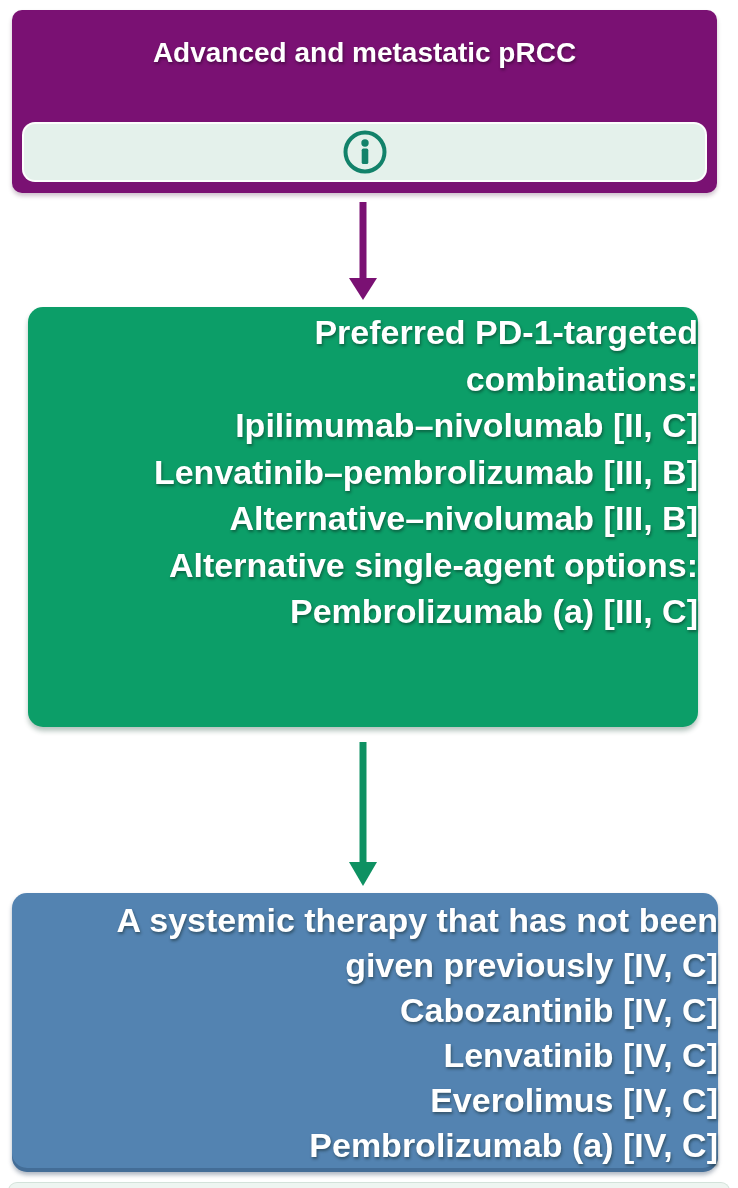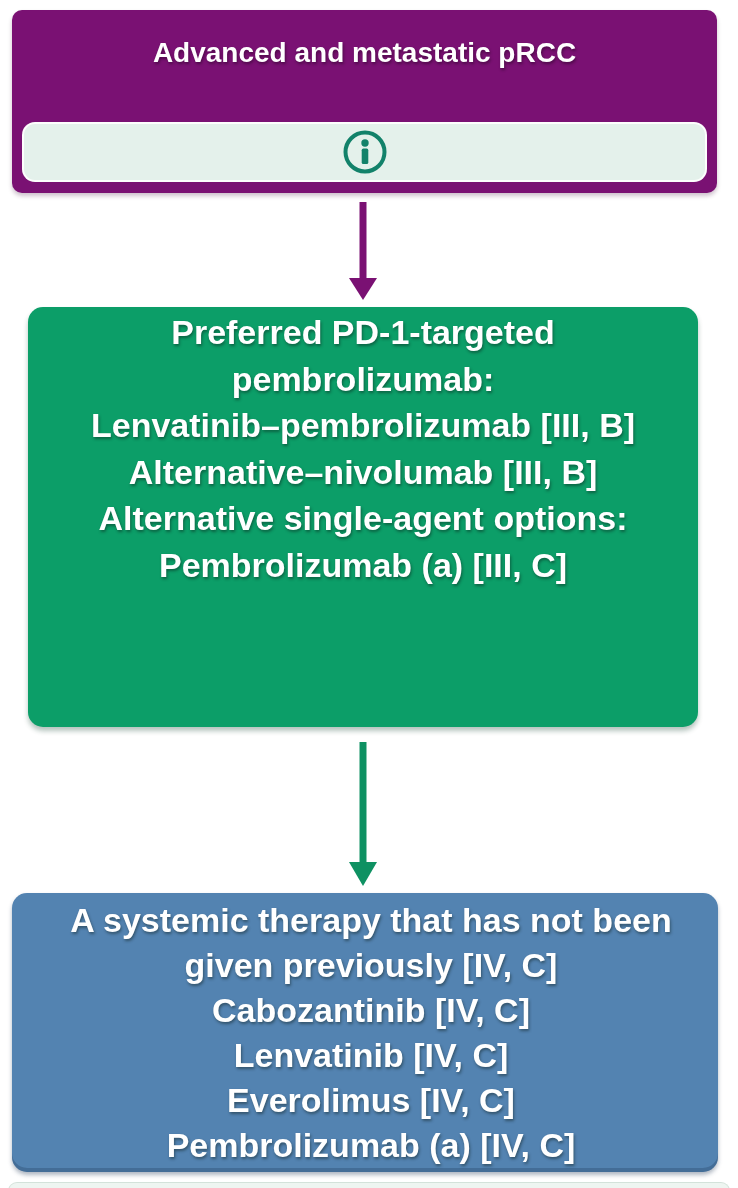--- a/index.html
+++ b/index.html
@@ -74,21 +74,21 @@
     position: absolute;
     left: 12px; top: 893px;
     width: 706px; height: 279px;
     background: var(--blue);
     border-radius: 15px;
     box-shadow: 0 3px 4px rgba(25, 50, 80, 0.35), inset 0 -4px 0 rgba(20, 45, 75, 0.25);
   }
   .bottom-box .lines { padding-top: 5px; margin-left: 12px; }
 
   
-  .lines { text-align: center; color: #ffffff; }
+  .lines { text-align: right; color: #ffffff; }
   .lines .line {
     font-size: 34px;
     line-height: 46.5px;
     text-shadow: 1px 2px 3px rgba(10, 25, 20, 0.45);
     white-space: nowrap;
   }
   .bottom-box .lines .line { line-height: 45px; }
 
   
   .next-edge {
@@ -119,21 +119,22 @@
   </div>
 
   <svg class="flow-arrow a1" width="40" height="100" viewBox="0 0 40 100">
     <line x1="20" y1="2" x2="20" y2="80"></line>
     <polygon points="6,78 34,78 20,100"></polygon>
   </svg>
 
   <div class="mid-box">
     <div class="lines">
         <div class="line">Preferred PD-1-targeted</div>
-        <div class="line">pembrolizumab:</div>
+        <div class="line">combinations:</div>
+        <div class="line">Ipilimumab–nivolumab [II, C]</div>
         <div class="line">Lenvatinib–pembrolizumab [III, B]</div>
         <div class="line">Alternative–nivolumab [III, B]</div>
         <div class="line">Alternative single-agent options:</div>
         <div class="line">Pembrolizumab (a) [III, C]</div>
       </div>
   </div>
 
   <svg class="flow-arrow a2" width="40" height="146" viewBox="0 0 40 146">
     <line x1="20" y1="2" x2="20" y2="124"></line>
     <polygon points="6,122 34,122 20,146"></polygon>

